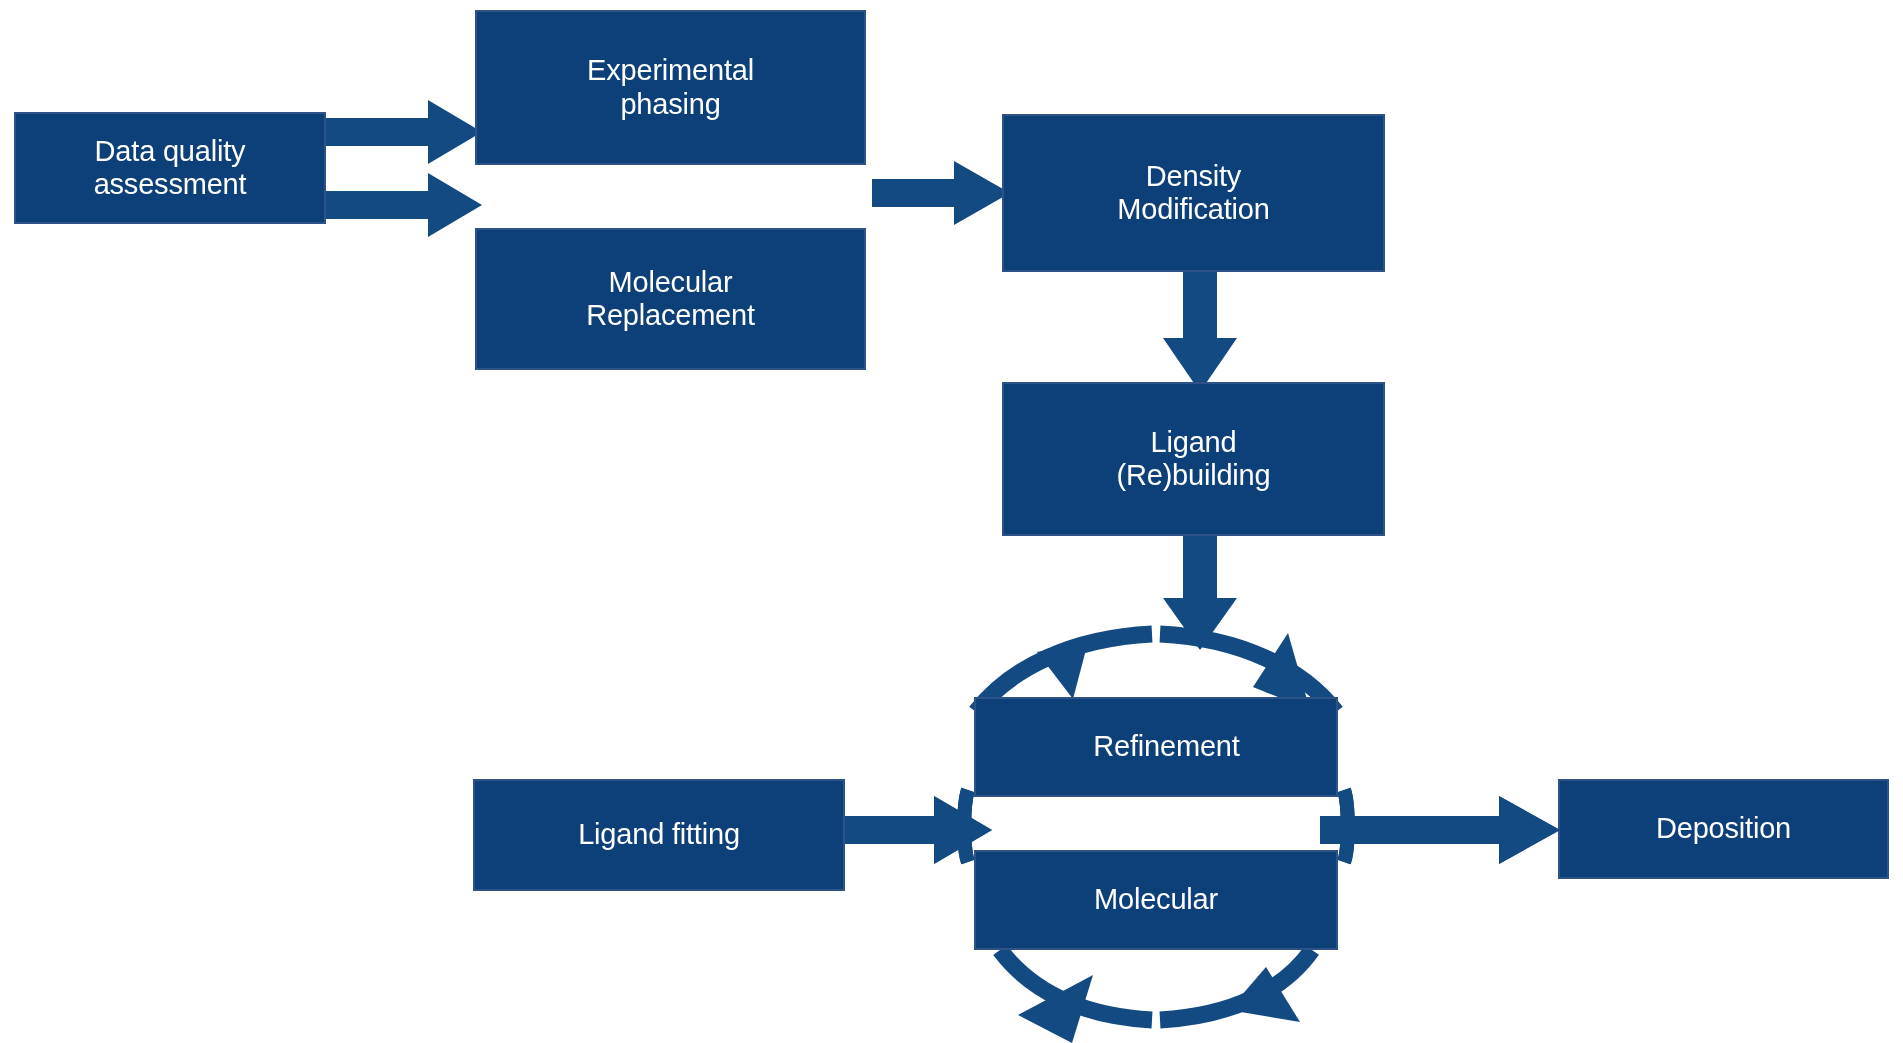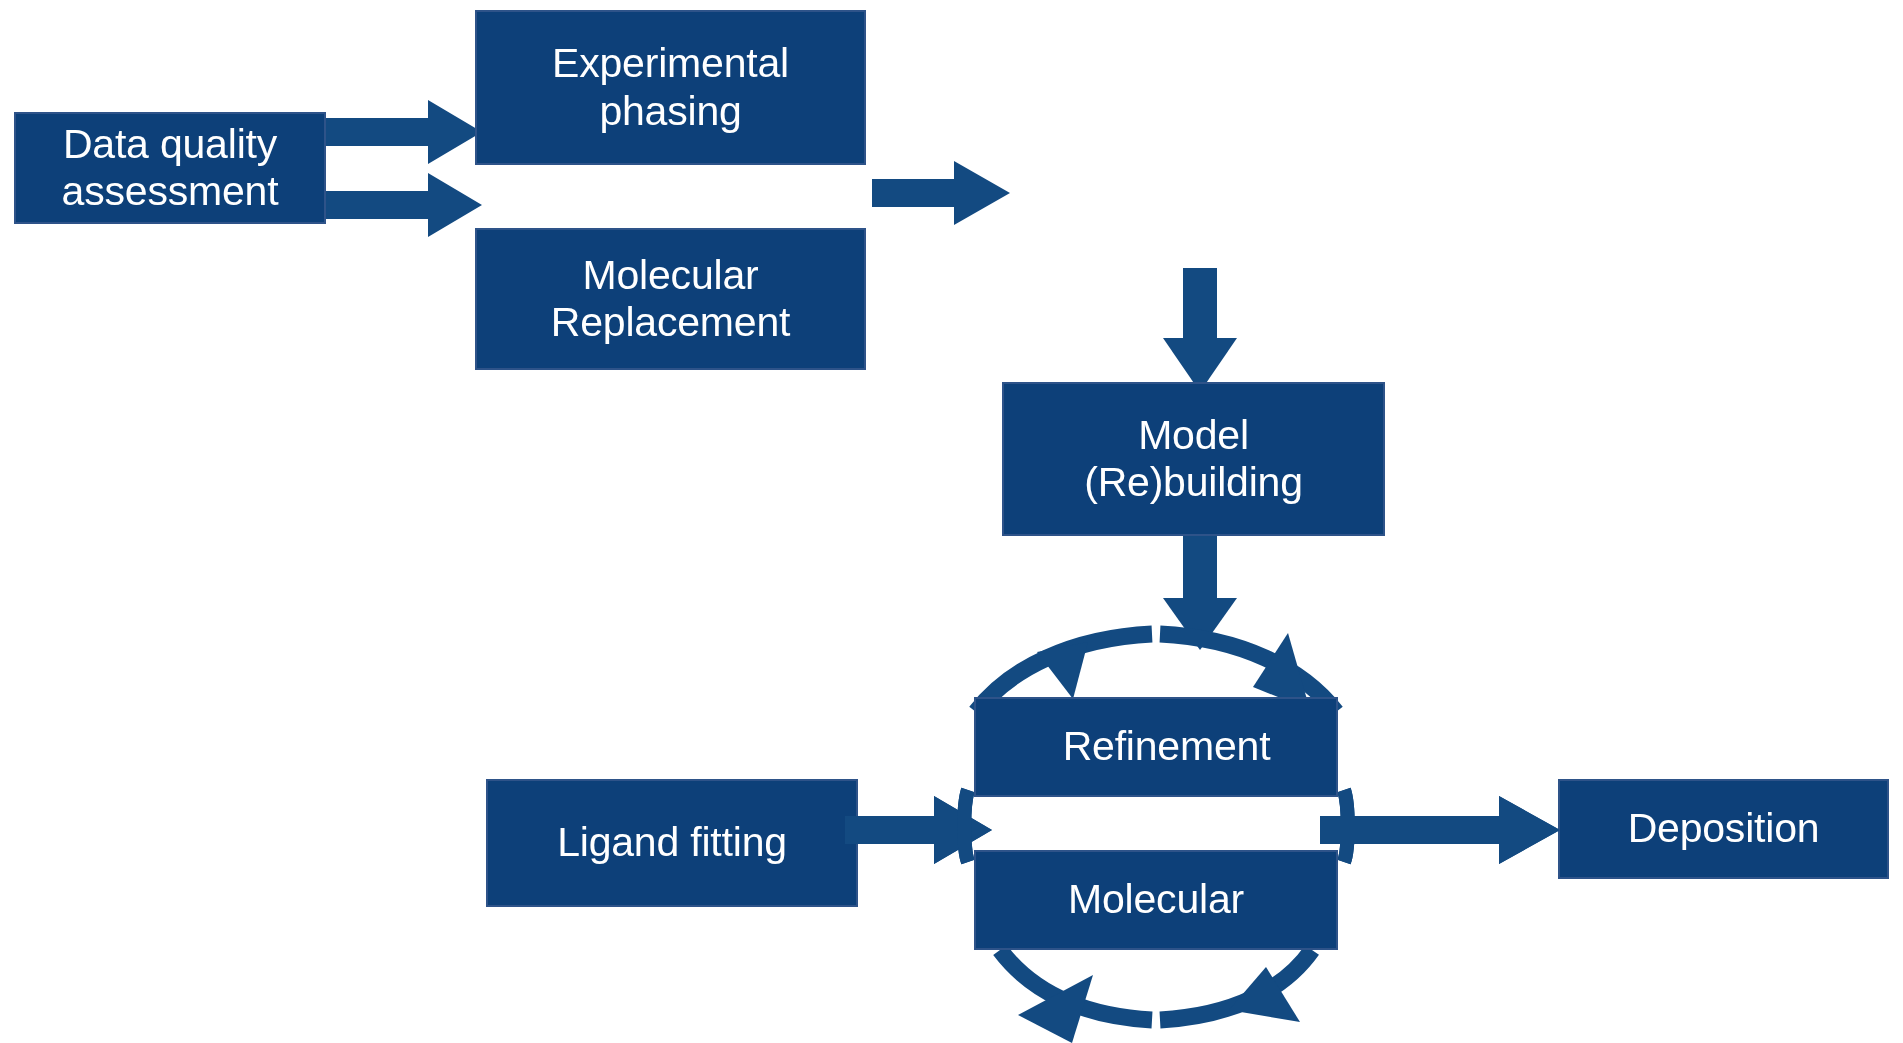--- a/index.html
+++ b/index.html
@@ -21,21 +21,21 @@
     position: absolute;
     box-sizing: border-box;
     background: #0D4079;
     border: 2px solid #2E5389;
     color: #ffffff;
     display: flex;
     align-items: center;
     justify-content: center;
     text-align: center;
     line-height: 1.15;
-    font-size: 41px;
+    font-size: 29px;
     font-weight: 400;
     letter-spacing: -0.2px;
     white-space: pre-line;
     z-index: 3;
   }
   .node.cyclebox { z-index: 5; }
   svg.arrows {
     position: absolute;
     left: 0;
     top: 0;
@@ -116,29 +116,31 @@
 
   <div class="node" style="left:14px; top:112px; width:312px; height:112px;">Data quality
 assessment</div>
 
   <div class="node" style="left:475px; top:10px; width:391px; height:155px;">Experimental
 phasing</div>
 
   <div class="node" style="left:475px; top:228px; width:391px; height:142px;">Molecular
 Replacement</div>
 
+  <div class="node" style="left:1002px; top:114px; width:383px; height:158px;">Density
+Modification</div>
 
-  <div class="node" style="left:1002px; top:382px; width:383px; height:154px;">Model
+  <div class="node" style="left:1002px; top:382px; width:383px; height:154px;">Ligand
 (Re)building</div>
 
   <div class="node cyclebox" style="left:974px; top:697px; width:364px; height:100px;padding-left:21px;">Refinement</div>
 
   <div class="node cyclebox" style="left:974px; top:850px; width:364px; height:100px;">Molecular</div>
 
-  <div class="node" style="left:486px; top:779px; width:372px; height:128px;">Ligand fitting</div>
+  <div class="node" style="left:473px; top:779px; width:372px; height:112px;">Ligand fitting</div>
 
   <div class="node" style="left:1558px; top:779px; width:331px; height:100px;">Deposition</div>
 
   <svg class="arrows arrows-front" viewBox="0 0 1903 1043">
     <g>
       <path d="M845,830 L940,830" stroke="#134A81" stroke-width="28" fill="none"></path>
       <path d="M934,796 L992,830 L934,864 z" fill="#134A81"></path>
       <path d="M968,790 C963,805 963,848 968,862" stroke="#134A81" stroke-width="14" fill="none"></path>
     </g>
     <g>

